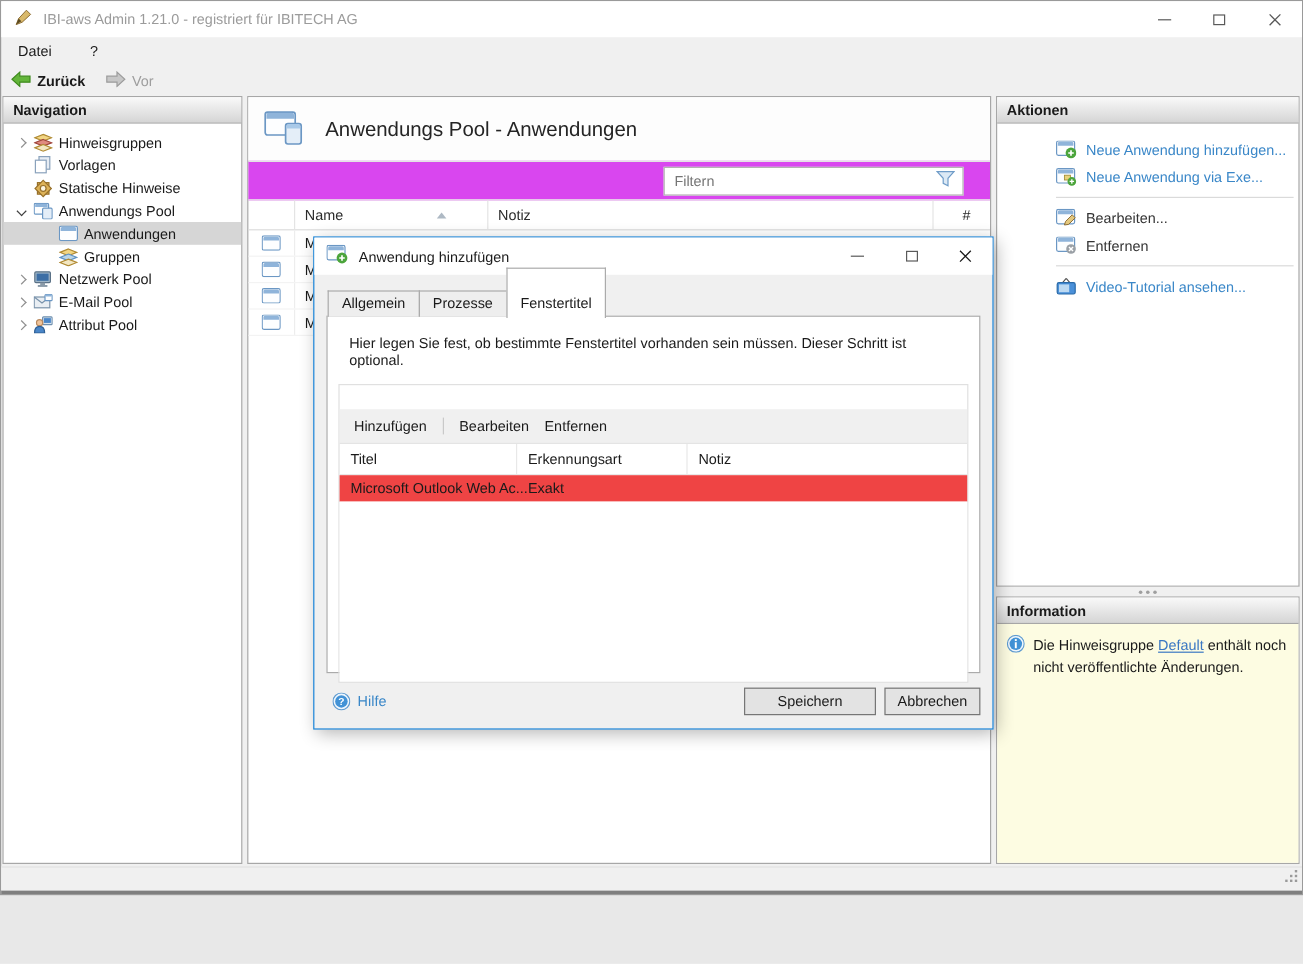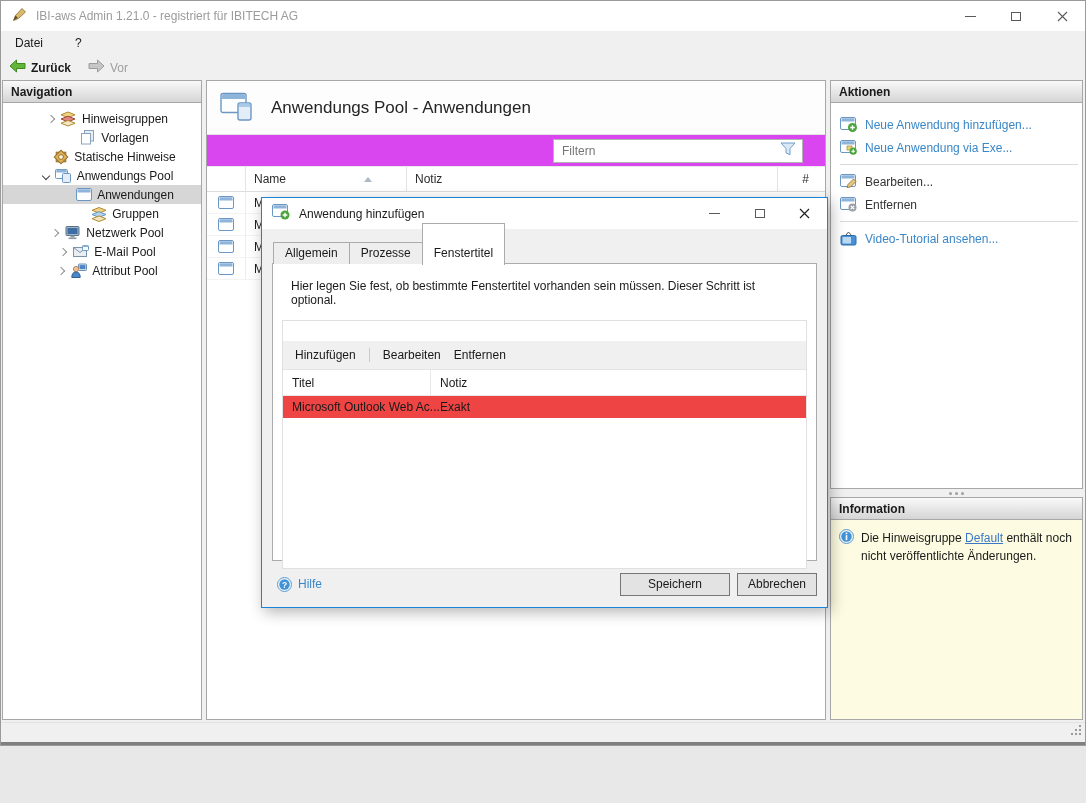--- a/index.html
+++ b/index.html
@@ -23,21 +23,21 @@
   .fwd-label { color:#9e9e9e; }
 
   
   .main { flex:1; display:flex; gap:4px; padding:0 2px 2px 1px; min-height:0; }
   .panel { background:#fff; border:1px solid #a7a7a7; display:flex; flex-direction:column; min-height:0; }
   .panel-header { flex:0 0 22px; background:linear-gradient(#f9f9f9,#d5d5d5); border-bottom:1px solid #a7a7a7; font-weight:bold; display:flex; align-items:center; padding-left:8px; }
 
   
   .nav-panel { width:200px; flex:0 0 200px; }
   .tree { padding-top:6px; }
-  .tree-item { height:19px; display:flex; align-items:center; cursor:default;justify-content:center; }
+  .tree-item { height:19px; display:flex; align-items:center; cursor:default; }
   .tree-item.lvl0 { padding-left:6px; }
   .tree-item.lvl1 { padding-left:27px; }
   .tree-item.selected { background:#d6d6d6; }
   .expbox { width:18px; flex:0 0 18px; display:flex; justify-content:center; align-items:center; }
   .chev { display:inline-block; width:6px; height:6px; border-right:1px solid #8f8f8f; border-bottom:1px solid #8f8f8f; }
   .chev.collapsed { transform:rotate(-45deg); }
   .chev.expanded { border-color:#404040; transform:rotate(45deg); }
   .ticon { width:17px; flex:0 0 17px; display:flex; align-items:center; justify-content:center; margin-right:5px; position:relative; }
   .tlabel { white-space:nowrap; }
 
@@ -55,21 +55,21 @@
   .col-notiz { flex:1; }
   .col-count { width:47px; flex:0 0 47px; border-right:none; justify-content:center; }
   .sort-asc { width:0; height:0; border-left:4px solid transparent; border-right:4px solid transparent; border-bottom:5px solid #aeb9c4; }
   .grid-row { height:22px; display:flex; align-items:stretch; border-bottom:1px solid #f3f3f3; }
   .gr-icon { width:39px; flex:0 0 39px; display:flex; align-items:center; justify-content:center; border-right:1px solid #ededed; }
   .gr-name { display:flex; align-items:center; padding-left:8px; }
 
   
   .right-col { width:253px; flex:0 0 253px; display:flex; flex-direction:column; min-height:0; }
   .actions-panel { flex:1; }
-  .action-list { padding-top:10px; }
+  .action-list { padding-top:10px;padding-left:40px; }
   .action-item { height:23px; display:flex; align-items:center; padding-left:9px; gap:8px; cursor:default; }
   .action-item .aicon { width:17px; flex:0 0 17px; display:flex; justify-content:center; position:relative; }
   .action-link .albl { color:#3a87c8; }
   .action-plain .albl { color:#333; }
   .action-sep { border-top:1px solid #dadada; margin:5px 4px 5px 9px; }
   .splitter { height:8px; flex:0 0 8px; display:flex; align-items:center; justify-content:center; gap:3px; background:#f0f0f0; cursor:row-resize; }
   .splitter i { width:3px; height:3px; background:#9f9f9f; border-radius:50%; }
   .info-panel { height:223px; flex:0 0 223px; }
   .info-body { flex:1; background:#fdfce2; padding:9px 8px; display:flex; gap:7px; align-items:flex-start; }
   .info-text { line-height:1.5; padding-top:0px; }
@@ -494,20 +494,21 @@
 
       <div class="lv">
         <div class="lv-toolbar">
           <span class="lv-tool">Hinzufügen</span>
           <span class="lv-sep"></span>
           <span class="lv-tool">Bearbeiten</span>
           <span class="lv-tool">Entfernen</span>
         </div>
         <div class="lv-header">
           <div class="lvh-cell lc-titel">Titel</div>
+          <div class="lvh-cell lc-erk">Erkennungsart</div>
           <div class="lvh-cell lc-notiz">Notiz</div>
         </div>
         <div class="lv-row">
           <div class="cell lc-titel">Microsoft Outlook Web Ac...</div>
           <div class="cell lc-erk">Exakt</div>
           <div class="cell lc-notiz"></div>
         </div>
         <div class="lv-fill"></div>
       </div>
     </div>

